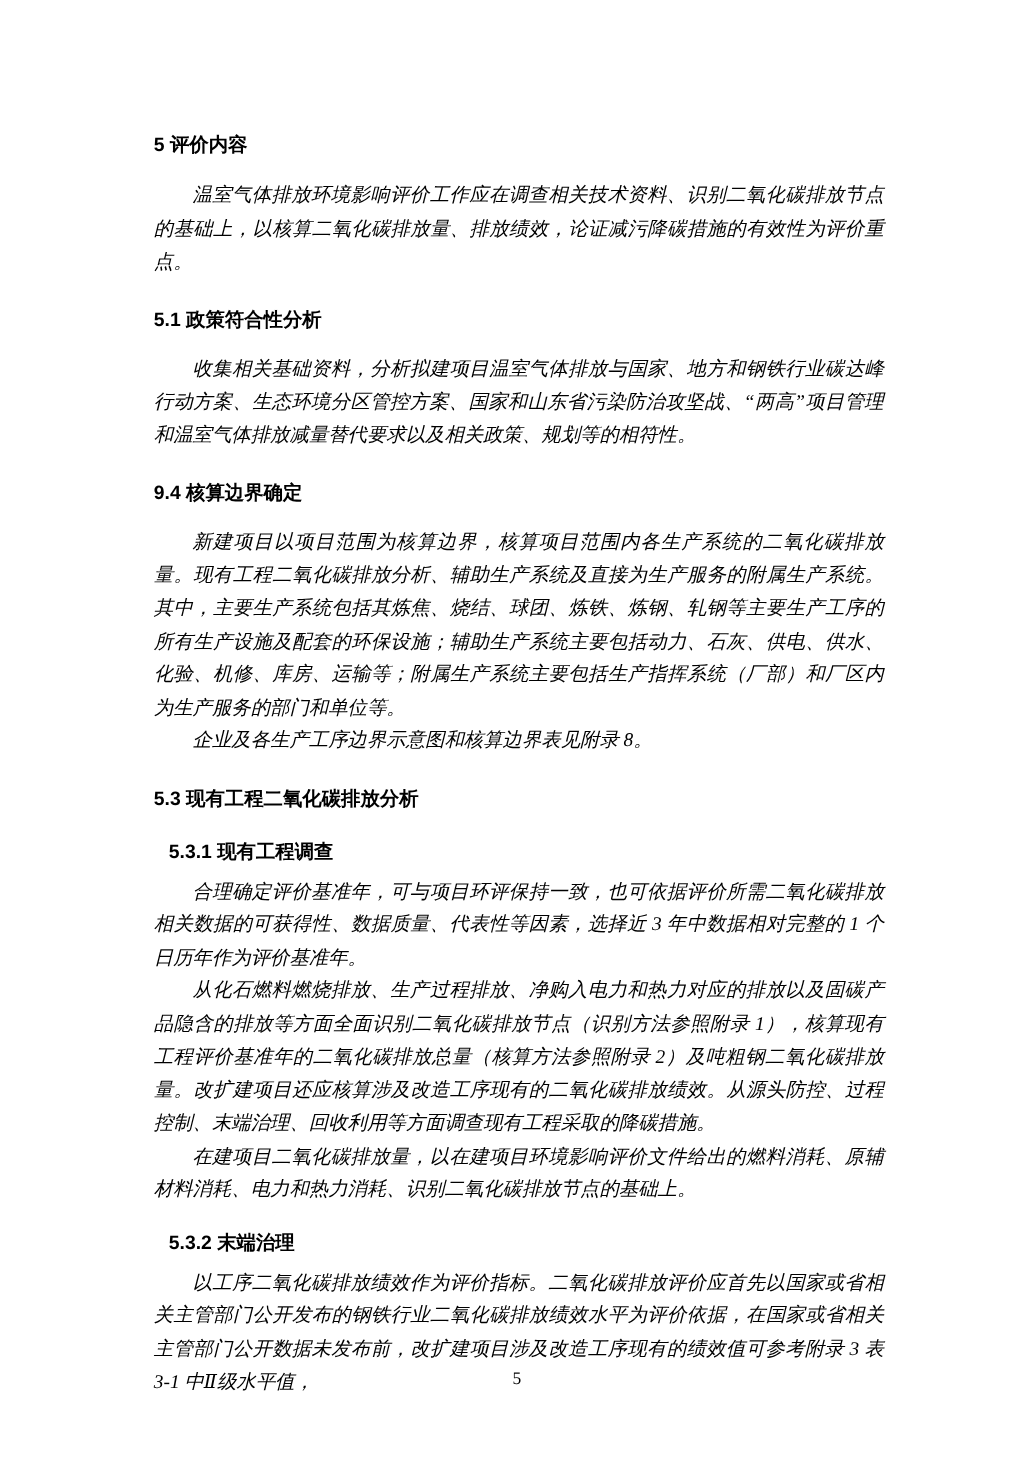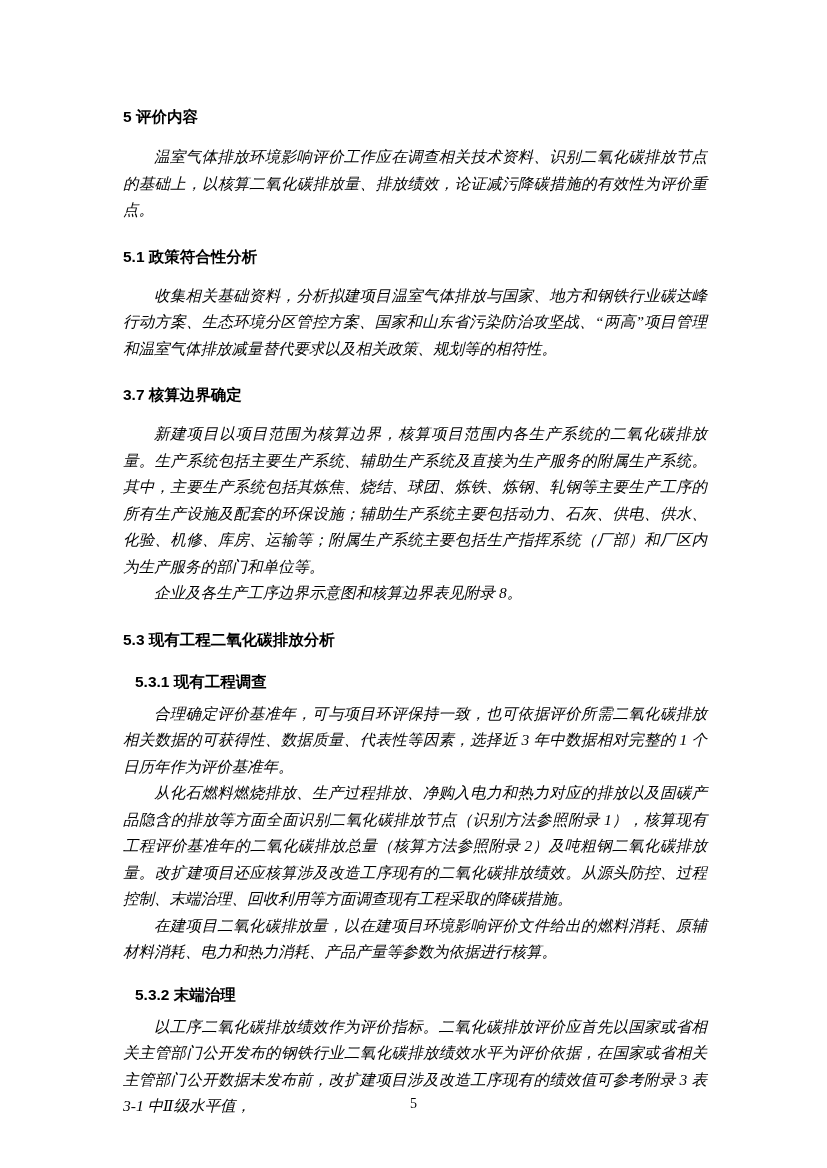--- a/index.html
+++ b/index.html
@@ -59,32 +59,32 @@
   <div class="doc">
 
     <div class="h1">5 评价内容</div>
 
     <p class="para">温室气体排放环境影响评价工作应在调查相关技术资料、识别二氧化碳排放节点的基础上，以核算二氧化碳排放量、排放绩效，论证减污降碳措施的有效性为评价重点。</p>
 
     <div class="h2">5.1 政策符合性分析</div>
 
     <p class="para">收集相关基础资料，分析拟建项目温室气体排放与国家、地方和钢铁行业碳达峰行动方案、生态环境分区管控方案、国家和山东省污染防治攻坚战、“两高”项目管理和温室气体排放减量替代要求以及相关政策、规划等的相符性。</p>
 
-    <div class="h2">3.7 核算边界确定</div>
+    <div class="h2">9.4 核算边界确定</div>
 
-    <p class="para">新建项目以项目范围为核算边界，核算项目范围内各生产系统的二氧化碳排放量。生产系统包括主要生产系统、辅助生产系统及直接为生产服务的附属生产系统。其中，主要生产系统包括其炼焦、烧结、球团、炼铁、炼钢、轧钢等主要生产工序的所有生产设施及配套的环保设施；辅助生产系统主要包括动力、石灰、供电、供水、化验、机修、库房、运输等；附属生产系统主要包括生产指挥系统（厂部）和厂区内为生产服务的部门和单位等。</p>
+    <p class="para">新建项目以项目范围为核算边界，核算项目范围内各生产系统的二氧化碳排放量。现有工程二氧化碳排放分析、辅助生产系统及直接为生产服务的附属生产系统。其中，主要生产系统包括其炼焦、烧结、球团、炼铁、炼钢、轧钢等主要生产工序的所有生产设施及配套的环保设施；辅助生产系统主要包括动力、石灰、供电、供水、化验、机修、库房、运输等；附属生产系统主要包括生产指挥系统（厂部）和厂区内为生产服务的部门和单位等。</p>
     <p class="para">企业及各生产工序边界示意图和核算边界表见附录 8。</p>
 
     <div class="h2">5.3 现有工程二氧化碳排放分析</div>
 
     <div class="h3">5.3.1 现有工程调查</div>
 
     <p class="para">合理确定评价基准年，可与项目环评保持一致，也可依据评价所需二氧化碳排放相关数据的可获得性、数据质量、代表性等因素，选择近 3 年中数据相对完整的 1 个日历年作为评价基准年。</p>
     <p class="para">从化石燃料燃烧排放、生产过程排放、净购入电力和热力对应的排放以及固碳产品隐含的排放等方面全面识别二氧化碳排放节点（识别方法参照附录 1），核算现有工程评价基准年的二氧化碳排放总量（核算方法参照附录 2）及吨粗钢二氧化碳排放量。改扩建项目还应核算涉及改造工序现有的二氧化碳排放绩效。从源头防控、过程控制、末端治理、回收利用等方面调查现有工程采取的降碳措施。</p>
-    <p class="para">在建项目二氧化碳排放量，以在建项目环境影响评价文件给出的燃料消耗、原辅材料消耗、电力和热力消耗、产品产量等参数为依据进行核算。</p>
+    <p class="para">在建项目二氧化碳排放量，以在建项目环境影响评价文件给出的燃料消耗、原辅材料消耗、电力和热力消耗、识别二氧化碳排放节点的基础上。</p>
 
     <div class="h3">5.3.2 末端治理</div>
 
     <p class="para">以工序二氧化碳排放绩效作为评价指标。二氧化碳排放评价应首先以国家或省相关主管部门公开发布的钢铁行业二氧化碳排放绩效水平为评价依据，在国家或省相关主管部门公开数据未发布前，改扩建项目涉及改造工序现有的绩效值可参考附录 3 表 3-1 中Ⅱ级水平值，</p>
 
   </div>
 
   <div class="page-num">5</div>
 </div>
 

